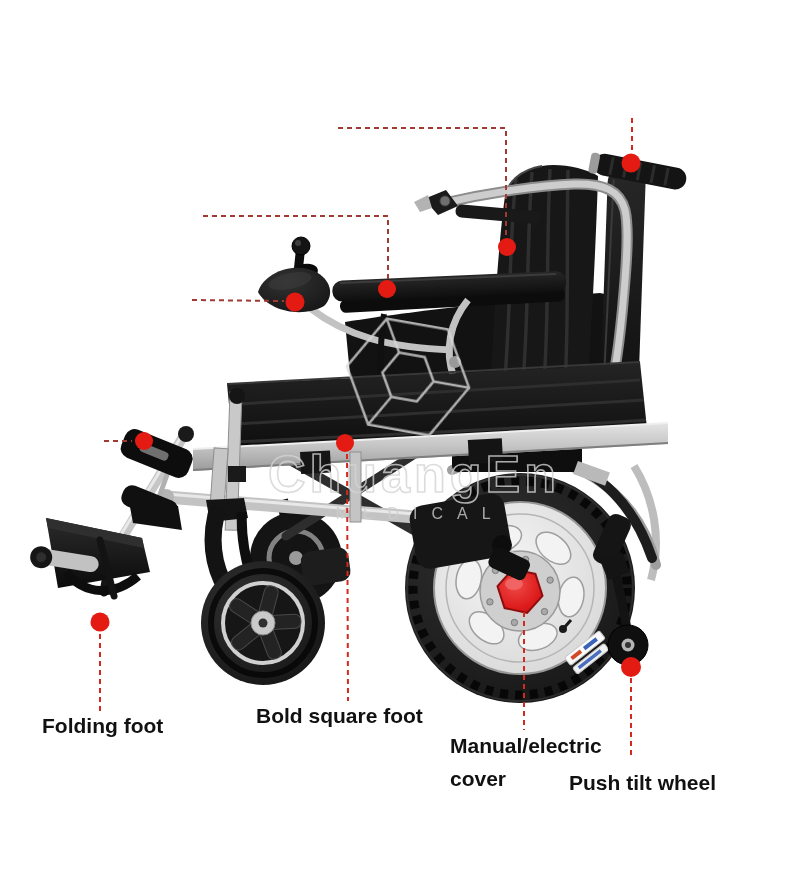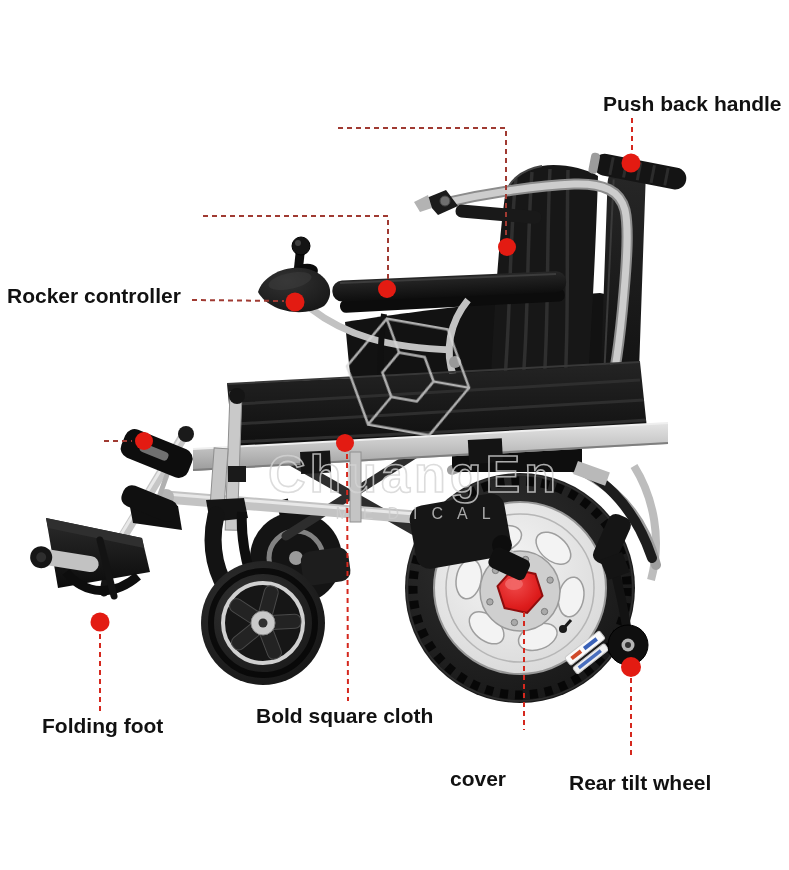--- a/index.html
+++ b/index.html
@@ -303,20 +303,19 @@
     <circle cx="507" cy="247" r="9"></circle>
     <circle cx="387" cy="289" r="9"></circle>
     <circle cx="295" cy="302" r="9.5"></circle>
     <circle cx="144" cy="441" r="9"></circle>
     <circle cx="100" cy="622" r="9.5"></circle>
     <circle cx="345" cy="443" r="9"></circle>
     <circle cx="631" cy="667" r="10"></circle>
   </g>
 </svg>
 
-<div class="label" style="left:603px;top:93px">Push back handle</div>
-<div class="label" style="left:7px;top:285px">Rocker controller</div>
 <div class="label" style="left:42px;top:715px">Folding foot</div>
-<div class="label" style="left:256px;top:705px">Bold square cloth</div>
+<div class="label" style="left:256px;top:705px">Bold square foot</div>
+<div class="label" style="left:450px;top:735px">Manual/electric</div>
 <div class="label" style="left:450px;top:768px">cover</div>
-<div class="label" style="left:569px;top:772px">Rear tilt wheel</div>
+<div class="label" style="left:569px;top:772px">Push tilt wheel</div>
 
 </div>
 
 </body></html>

